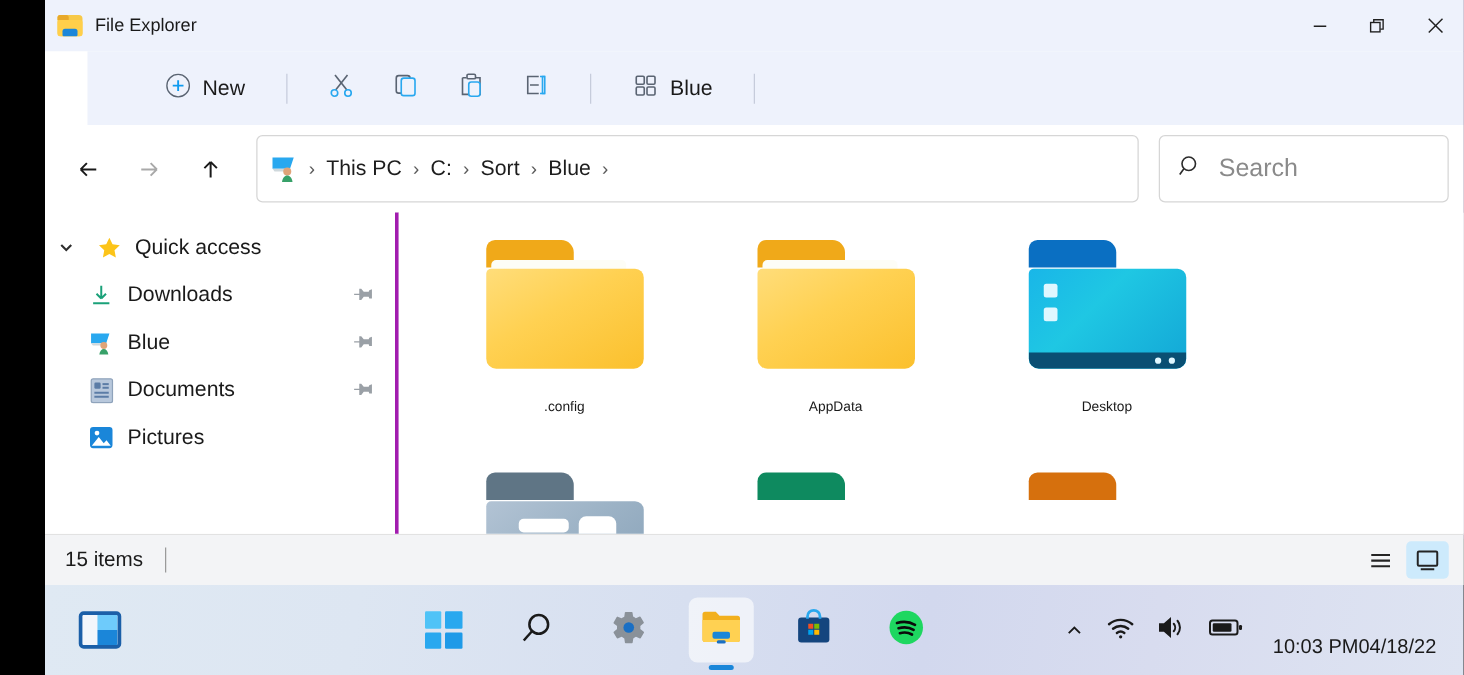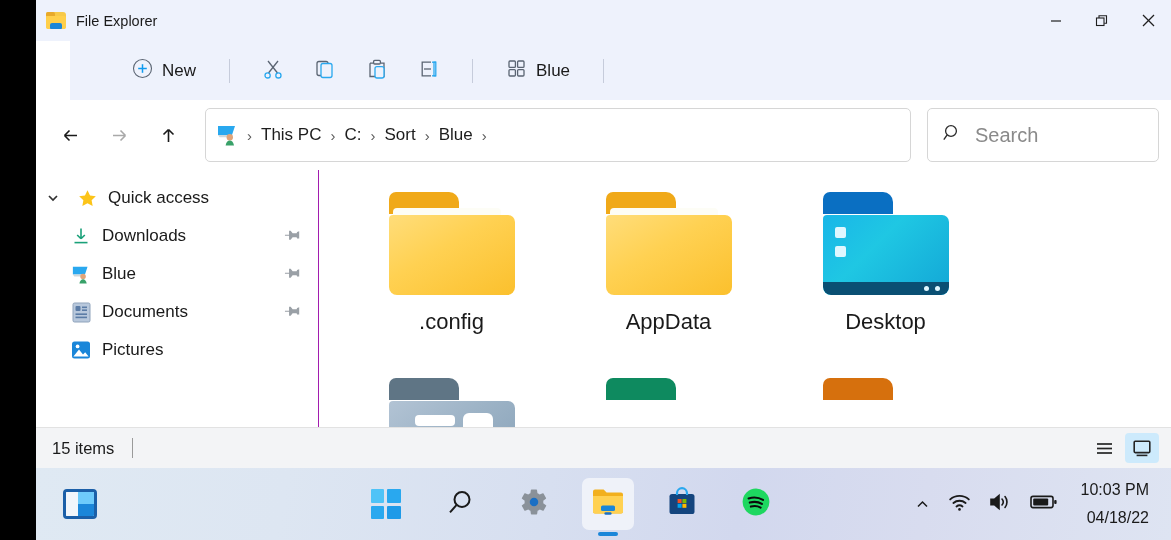--- a/index.html
+++ b/index.html
@@ -100,41 +100,41 @@
     margin-left: 16px;
   }
   .search-ph { font-size: 20px; color: #8a8a8a; }
 
   
   .body { flex: 1; display: flex; min-height: 0; background: #fff; }
 
   
   .sidebar {
     width: 283px; background: #ffffff; padding-top: 9px;
-    overflow: hidden; border-right: 1px solid #a21caf; position: relative;
+    overflow: hidden; border-right: 3px solid #a21caf; position: relative;
   }
   .side-row {
     display: flex; align-items: center; height: 38px; padding-right: 14px;
     gap: 10px; border-radius: 5px; margin: 0 4px;
   }
   .side-chev { width: 26px; display: flex; align-items: center; justify-content: center; color: #303030; }
   .side-ico { width: 22px; display: flex; align-items: center; justify-content: center; }
   .side-label { font-size: 17px; color: #1a1a1a; flex: 1; }
   .side-indent { padding-left: 30px; }
   .pin { color: #9aa0a6; font-size: 15px; transform: rotate(45deg); }
 
   
   .content { flex: 1; padding: 14px 0 0 24px; overflow: hidden; position: relative; background: #fff; }
   .grid { display: flex; flex-wrap: wrap; gap: 0; }
   .tile {
     width: 217px; height: 186px;
     display: flex; flex-direction: column; align-items: center; justify-content: flex-start;
     padding-top: 8px; border-radius: 5px;
   }
-  .tile-label { font-size: 22px; color: #1a1a1a; margin-top: 14px; }
+  .tile-label { font-size: 11px; color: #1a1a1a; margin-top: 25px; }
   .tile-ico { width: 126px; height: 103px; position: relative; }
 
   
   .folder { position: absolute; inset: 0; }
   .folder .f-tab {
     position: absolute; left: 0; top: 0; width: 56%; height: 22px;
     border-radius: 7px 10px 0 0;
   }
   .folder .f-paper {
     position: absolute; left: 4px; top: 16px; width: calc(100% - 18px); height: 22px;
@@ -188,21 +188,21 @@
   .tb-app.active { background: rgba(255,255,255,.62); }
   .tb-app.active::after {
     content: ""; position: absolute; bottom: -6px; left: 50%; transform: translateX(-50%);
     width: 20px; height: 4px; border-radius: 2px; background: #1a86d9;
   }
   .tray-btn {
     height: 44px; display: flex; align-items: center; justify-content: center;
     padding: 0 9px; border-radius: 6px; color: #1a1a1a;
   }
   .clock {
-    display: flex; flex-direction: column; align-items: flex-end; justify-content: space-between;
+    display: flex; flex-direction: row; align-items: flex-end; justify-content: center;
     padding: 0 6px 0 14px; line-height: 1.22; color: #1a1a1a; font-size: 16px;
     border-radius: 6px; height: 48px;
   }
 
   
   .widgets { width: 34px; height: 30px; border: 3px solid #1b5fa8; border-radius: 4px; display: flex; overflow: hidden; }
   .widgets .w-l { width: 42%; background: #f2f6fb; }
   .widgets .w-r { flex: 1; display: flex; flex-direction: column; }
   .widgets .w-r div:first-child { flex: 1; background: #6ecbfb; }
   .widgets .w-r div:last-child { flex: 1; background: #1b86d9; }

